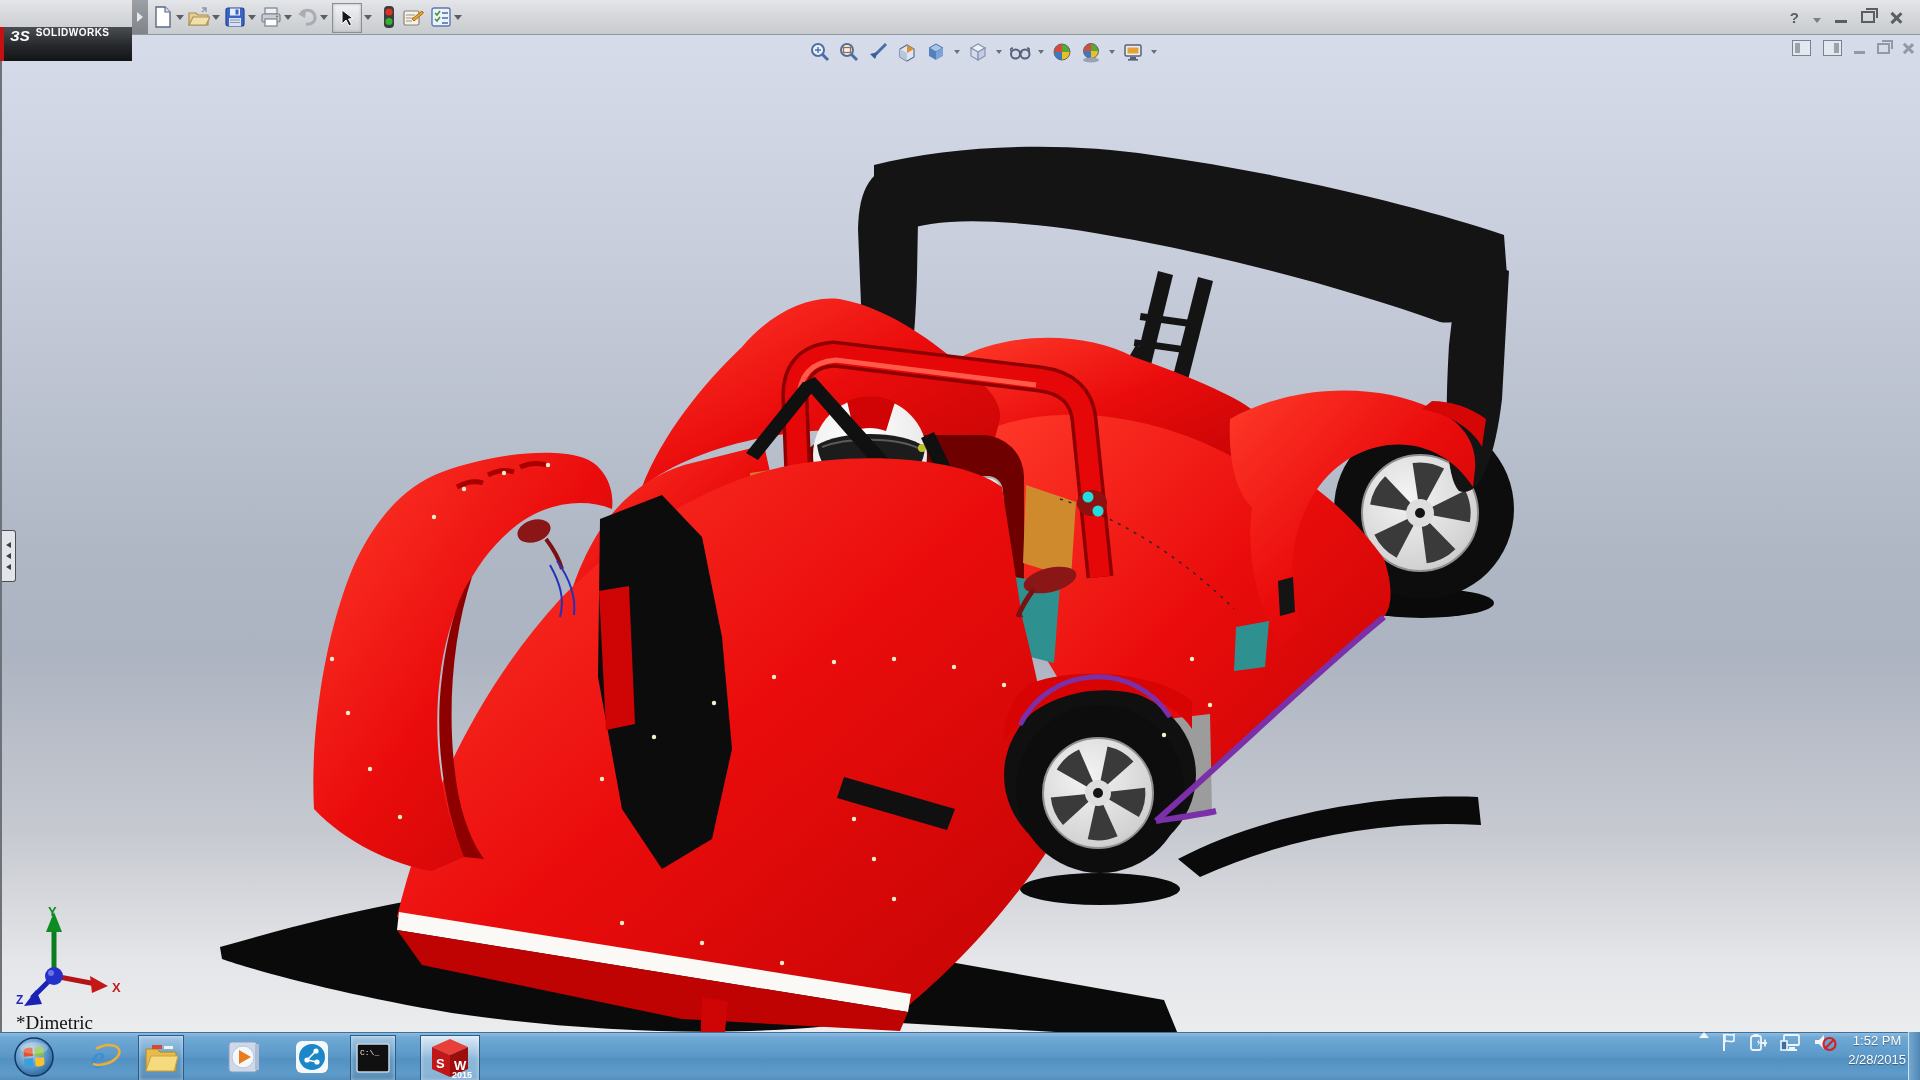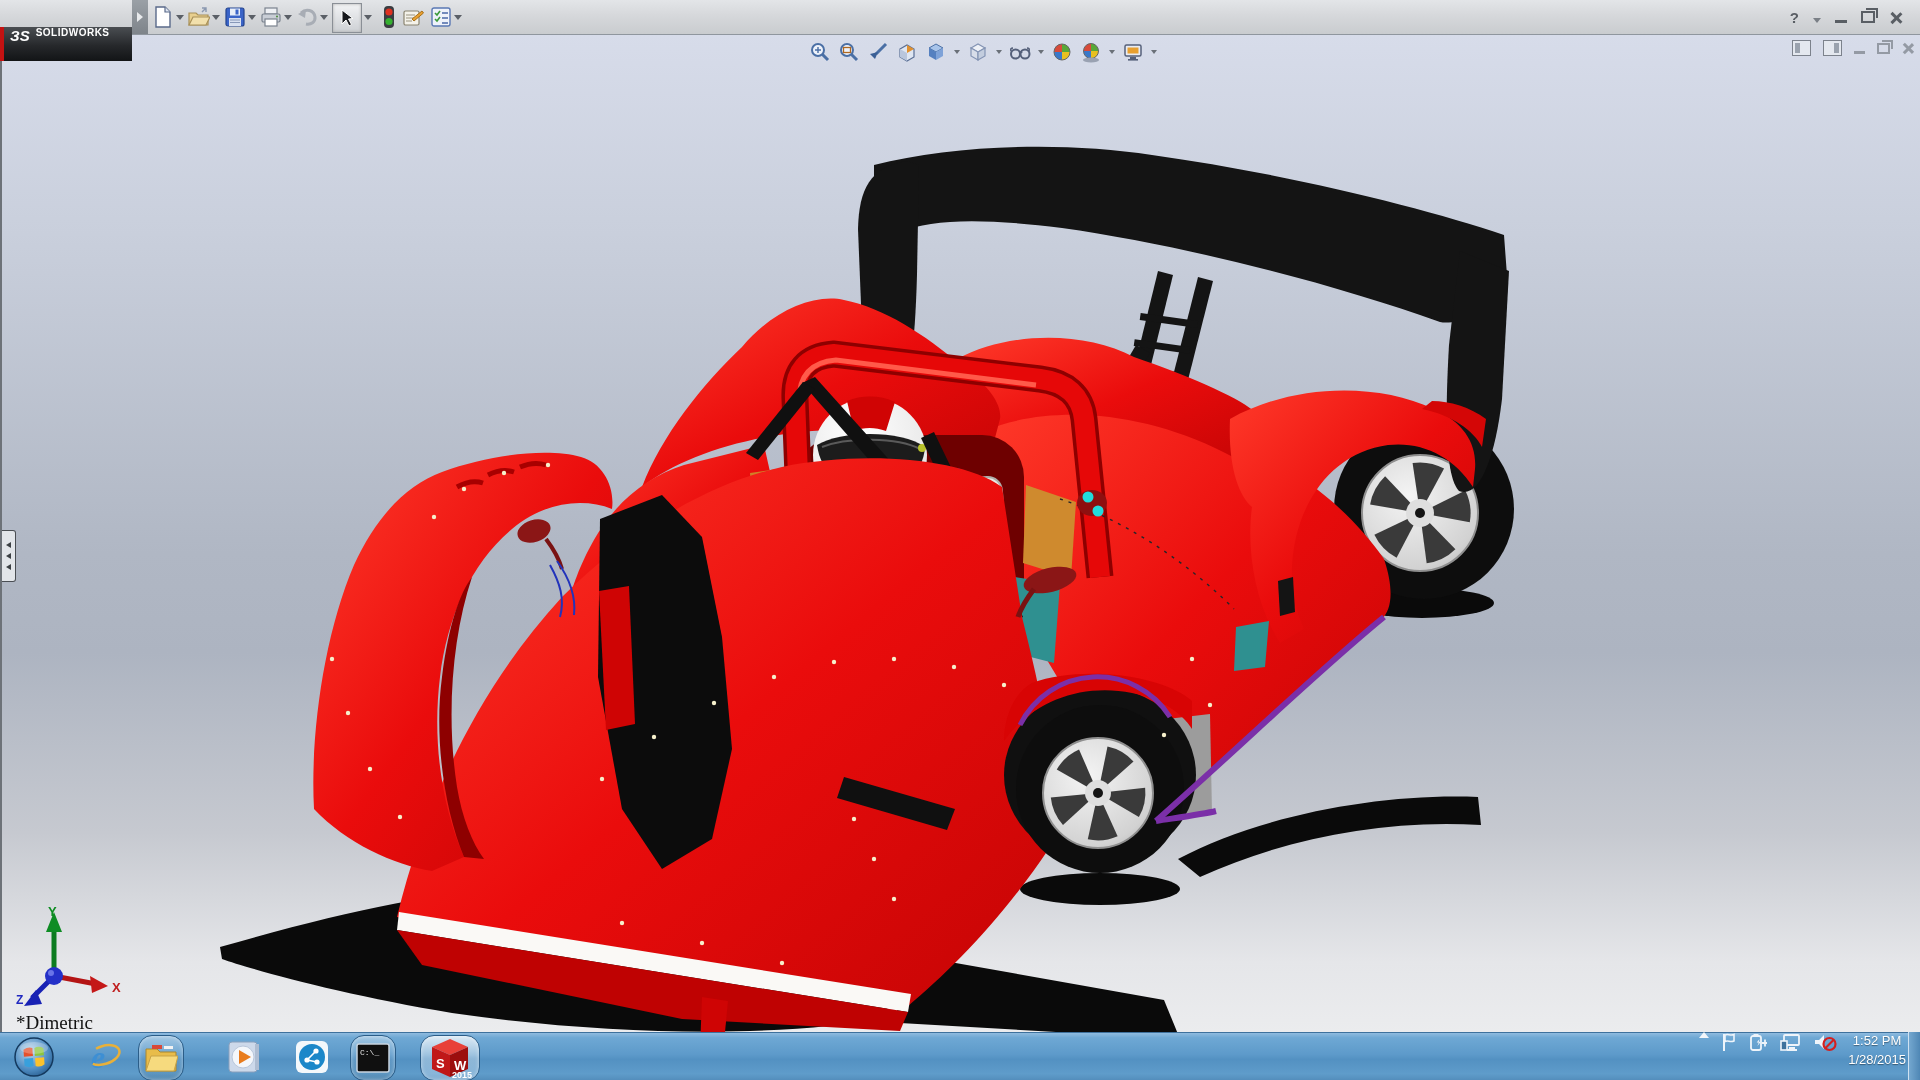--- a/index.html
+++ b/index.html
@@ -56,21 +56,21 @@
     display:flex;flex-direction:column;align-items:center;justify-content:center;gap:5px;}
   .tri-l{width:0;height:0;border-top:3.5px solid transparent;border-bottom:3.5px solid transparent;border-right:5px solid #3c4044;}
   
   #view-label{position:absolute;left:14px;top:978px;font-size:19px;color:#111;z-index:6;font-family:Liberation Serif, serif;}
   #triad{position:absolute;left:8px;top:870px;z-index:6;}
   
   #taskbar{position:absolute;left:0;top:1032px;width:1920px;height:48px;z-index:30;
     background:linear-gradient(180deg,#8fbbdf 0%,#6ea8d4 10%,#5d9aca 45%,#5391c2 55%,#5f9cca 85%,#528cba 100%);
     border-top:1px solid #3e719d;}
   .tb-btn{position:absolute;top:2px;height:44px;display:flex;align-items:center;justify-content:center;}
-  .framed{border:1px solid #2b5d88;border-radius:14px;
+  .framed{border:1px solid #2b5d88;border-radius:0;
     background:linear-gradient(180deg,rgba(255,255,255,.35),rgba(255,255,255,.08) 48%,rgba(0,0,0,.08));
     box-shadow:inset 0 0 4px rgba(255,255,255,.5);}
   .pressed{background:linear-gradient(180deg,rgba(255,255,255,.75),rgba(255,255,255,.35) 50%,rgba(200,220,240,.35));}
   #tray{position:absolute;right:14px;top:1032px;height:48px;display:flex;align-items:flex-start;gap:11px;z-index:31;}
   .clock{color:#fff;font-size:13px;text-align:center;line-height:1.45;text-shadow:0 1px 1px rgba(0,0,0,.4);}
   #showdesk{position:absolute;right:0;top:1032px;width:11px;height:48px;background:linear-gradient(90deg,#74a7cf,#4f87b5);border-left:1px solid #cfe2f2;z-index:31;}
   .tb-caret-up{width:0;height:0;border-left:5px solid transparent;border-right:5px solid transparent;border-bottom:6px solid #f2f6fa;}
 </style>
 </head>
 <body>
@@ -599,16 +599,16 @@
       <path d="M9,16 h6 M7,18 h10" stroke="#eef4fa" stroke-width="1.8"></path>
       <rect x="1" y="9" width="6" height="9" fill="#3d719d" stroke="#eef4fa" stroke-width="1.6"></rect>
     </svg>
   <svg width="24" height="20">
       <path d="M2,8 h4 l5,-5 v14 l-5,-5 h-4 z" fill="#eef4fa"></path>
       <circle cx="16.5" cy="12" r="6" fill="none" stroke="#d42020" stroke-width="2.2"></circle>
       <line x1="12.5" y1="16" x2="20.5" y2="8" stroke="#d42020" stroke-width="2.2"></line>
     </svg>
   <div class="clock">
     <div>1:52 PM</div>
-    <div>1/28/2015</div>
+    <div>2/28/2015</div>
   </div>
 </div>
 <div id="showdesk"></div>
 
 </body></html>

